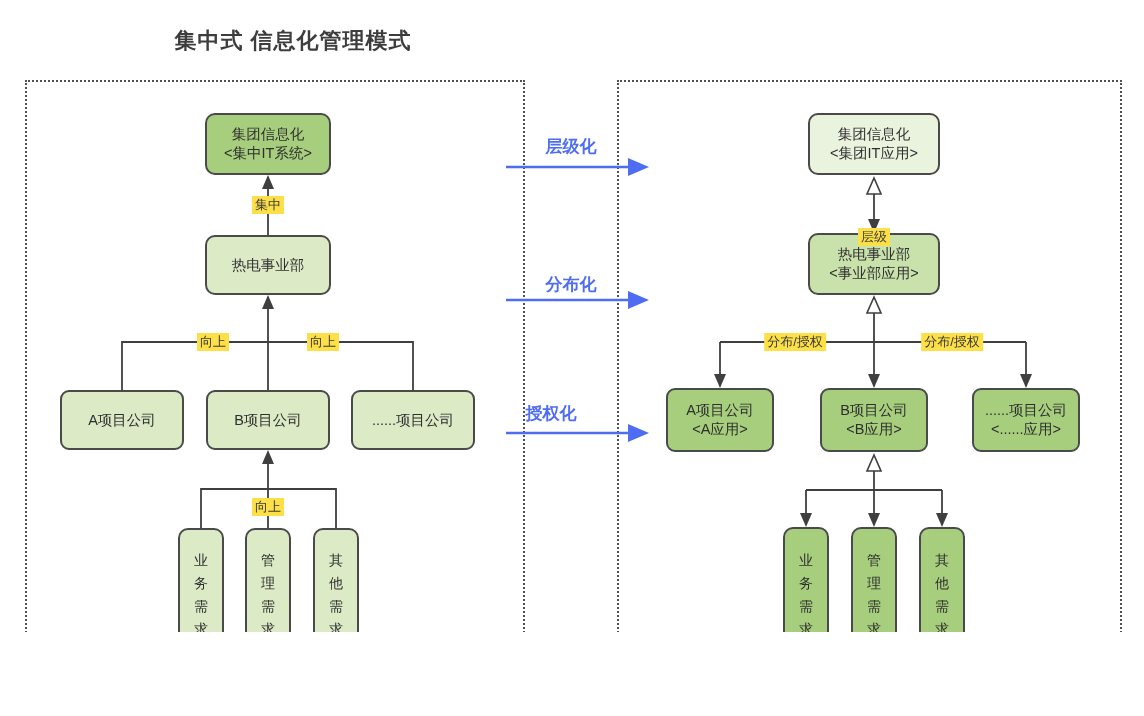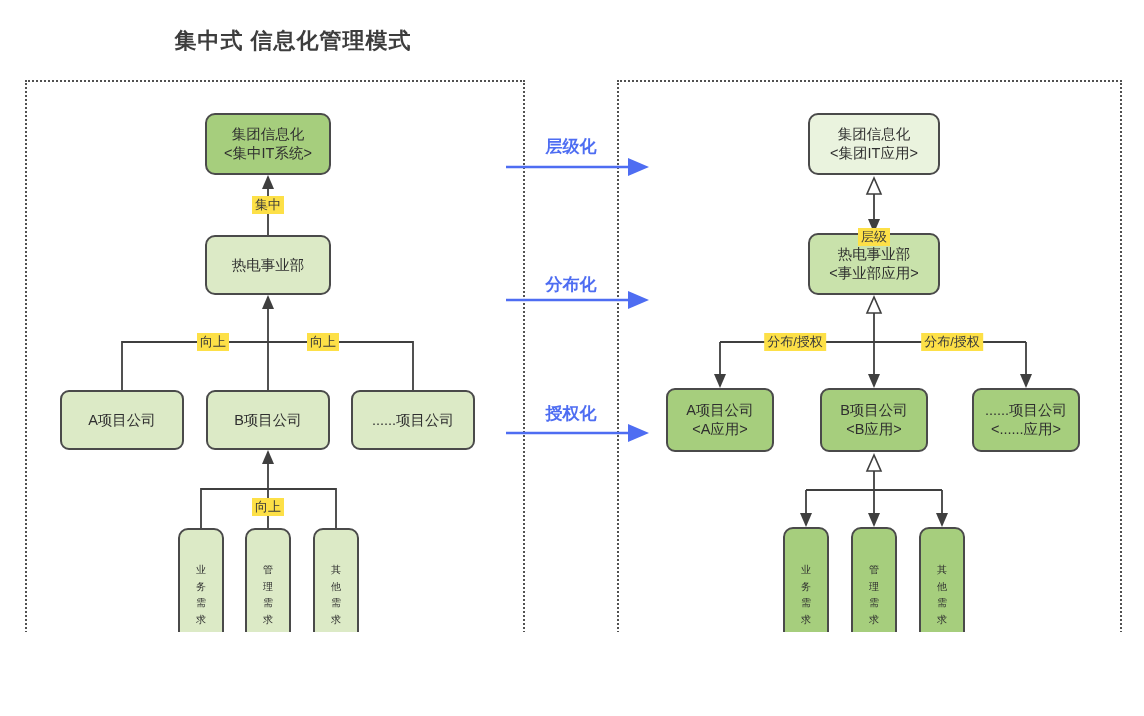--- a/index.html
+++ b/index.html
@@ -21,21 +21,21 @@
   .bln{stroke:var(--blue);stroke-width:2.4;fill:none;}
   .bhead{fill:var(--blue);stroke:none;}
   .box{position:absolute;z-index:3;border:2px solid var(--border);border-radius:10px;
        display:flex;align-items:center;justify-content:center;text-align:center;
        font-size:14.5px;color:var(--text);line-height:1.3;}
   .box.round{border-radius:9px;}
   .fill-dark{background:var(--green_dark);}
   .fill-mid{background:var(--green_mid);}
   .fill-light{background:var(--green_light);}
   .fill-pale{background:var(--green_pale);}
-  .vtext{width:16px;word-break:break-all;line-height:1.65;font-size:10px;text-align:center;}
+  .vtext{width:16px;word-break:break-all;line-height:1.65;font-size:14px;text-align:center;}
   .lbl{position:absolute;z-index:4;transform:translate(-50%,-50%);background:#fde047;
        padding:0 3px;font-size:13px;color:#3a3a3a;white-space:nowrap;}
   .blue-lbl{position:absolute;z-index:4;transform:translate(-50%,-50%);
        font-size:17px;font-weight:700;color:var(--blue);white-space:nowrap;}
 </style>
 </head>
 <body>
 
 <div class="canvas">
 
@@ -166,15 +166,15 @@
   <div class="lbl" style="left:213px;top:342px;">向上</div>
   <div class="lbl" style="left:323px;top:342px;">向上</div>
   <div class="lbl" style="left:268px;top:507px;">向上</div>
 
   <div class="lbl" style="left:874px;top:205px;margin-top:32px;">层级</div>
   <div class="lbl" style="left:795px;top:342px;">分布/授权</div>
   <div class="lbl" style="left:952px;top:342px;">分布/授权</div>
 
   <div class="blue-lbl" style="left:571px;top:146px;">层级化</div>
   <div class="blue-lbl" style="left:571px;top:284px;">分布化</div>
-  <div class="blue-lbl" style="left:571px;top:413px;">授权化</div>
+  <div class="blue-lbl" style="left:551px;top:413px;">授权化</div>
 
 </div>
 
 </body></html>

